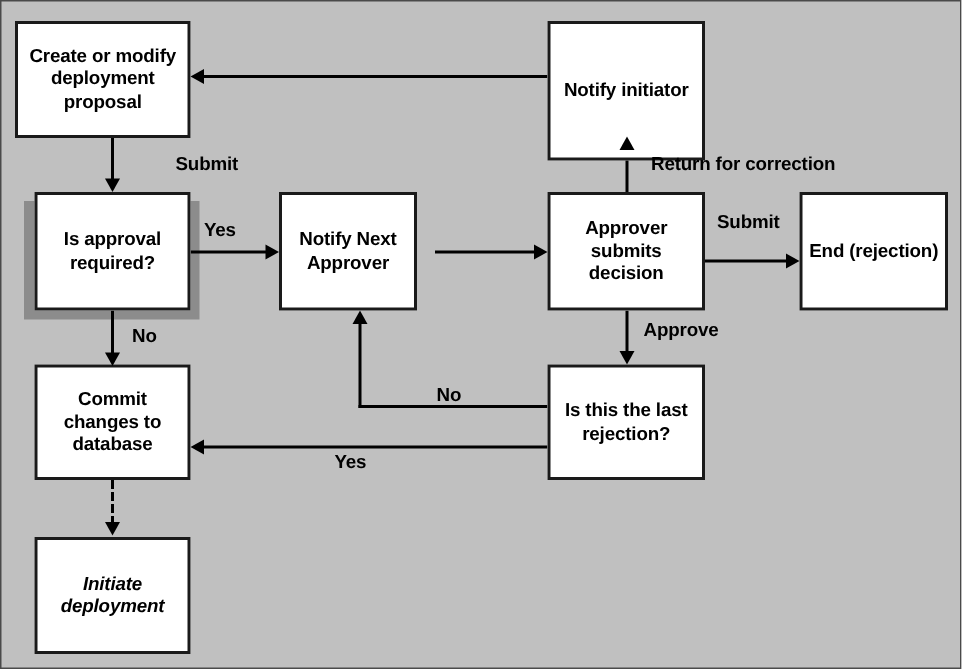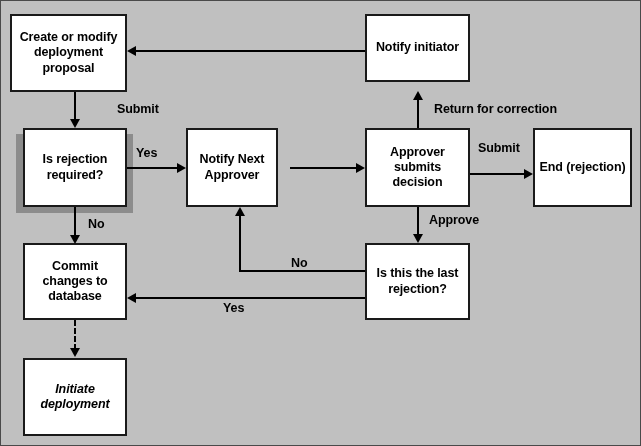--- a/index.html
+++ b/index.html
@@ -90,27 +90,27 @@
 </style>
 </head>
 <body>
 
 <div id="canvas">
 
   <div class="shadow" style="left:15px; top:133px; width:117px; height:79px;"></div>
 
   <div class="node" style="left:9px; top:13px; width:117px; height:78px;">Create or modify deployment proposal</div>
 
-  <div class="node" style="left:22px; top:127px; width:104px; height:79px;">Is rejection required?</div>
+  <div class="node" style="left:22px; top:127px; width:104px; height:79px;">Is approval required?</div>
 
   <div class="node" style="left:185px; top:127px; width:92px; height:79px;">Notify Next Approver</div>
 
   <div class="node" style="left:364px; top:127px; width:105px; height:79px;">Approver submits decision</div>
 
-  <div class="node" style="left:364px; top:13px; width:105px; height:68px;">Notify initiator</div>
+  <div class="node" style="left:364px; top:13px; width:105px; height:93px;">Notify initiator</div>
 
   <div class="node" style="left:532px; top:127px; width:99px; height:79px;">End (rejection)</div>
 
   <div class="node" style="left:364px; top:242px; width:105px; height:77px;">Is this the last rejection?</div>
 
   <div class="node" style="left:22px; top:242px; width:104px; height:77px;">Commit changes to database</div>
 
   <div class="node italic" style="left:22px; top:357px; width:104px; height:78px;">Initiate deployment</div>
 
   <div class="edge-line v" style="left:73px; top:91px; height:29px;"></div>

